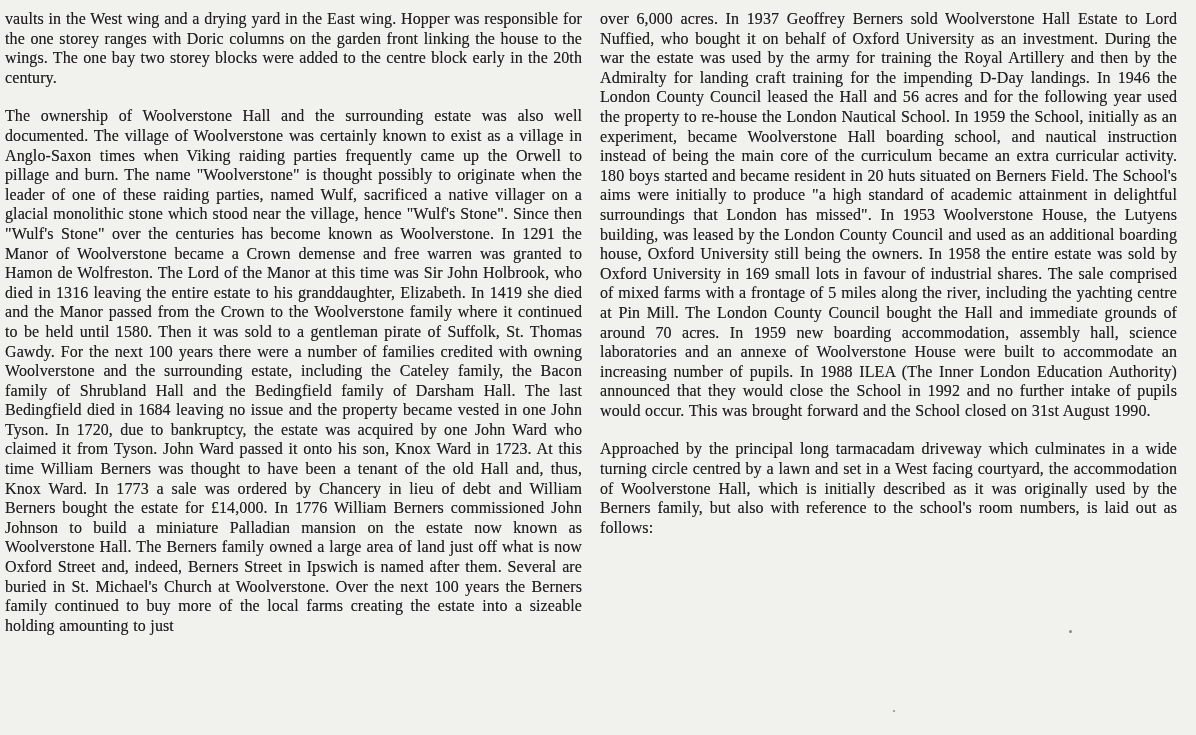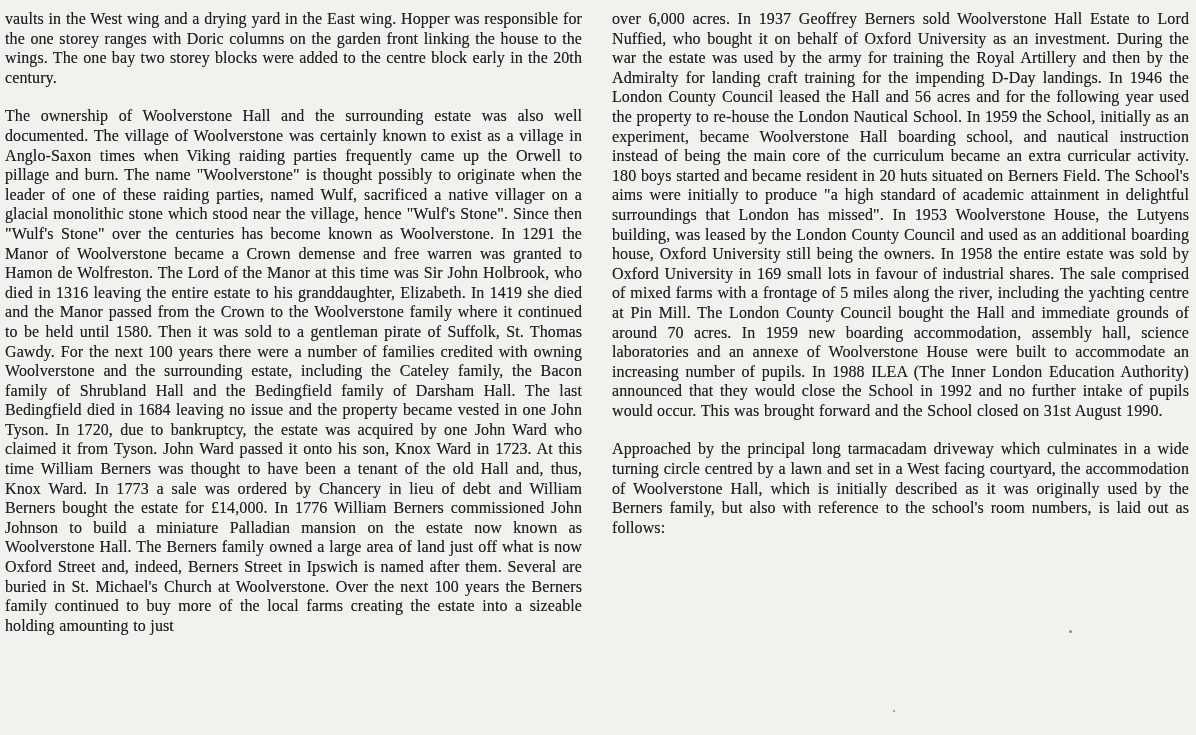--- a/index.html
+++ b/index.html
@@ -11,21 +11,21 @@
     position: relative;
     width: 1196px;
     height: 735px;
     background: #f1f1ee;
     overflow: hidden;
     font-family: "Liberation Serif", "DejaVu Serif", serif;
     color: #1e1d1b;
   }
   .columns {
     display: flex;
-    gap: 30px;
+    gap: 18px;
     padding: 9px 6px 0 5px;
   }
   .col {
     width: 577px;
     flex: 0 0 577px;
   }
   .col p {
     margin: 0 0 19px 0;
     font-size: 16px;
     line-height: 19.6px;

